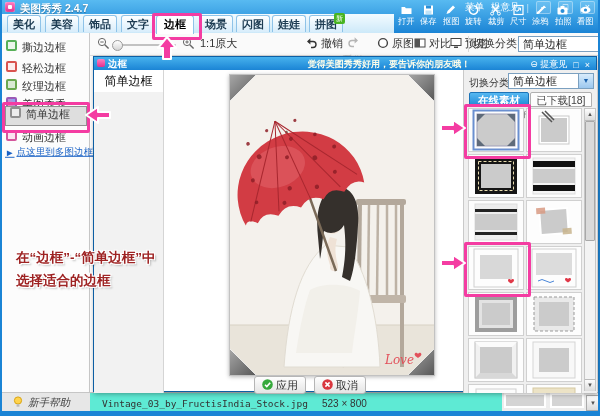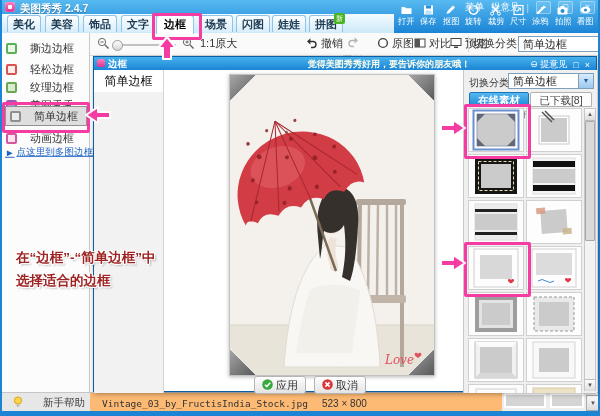--- a/index.html
+++ b/index.html
@@ -30,21 +30,21 @@
   .toolbar2{left:90px;top:33px;width:510px;height:22px;background:#fafafa;border-bottom:1px solid #dcdcdc;}
   .t2{position:absolute;top:3px;display:flex;align-items:center;gap:3px;font-size:11px;color:#333;}
   .t2.dis{color:#b3b3b3;flex-direction:column;}
   .slider-track{position:absolute;left:24px;top:11px;width:62px;height:2px;background:#c2c2c2;border-radius:1px;}
   .slider-handle{position:absolute;left:22px;top:7px;width:9px;height:9px;border-radius:50%;background:linear-gradient(#fff,#d5d5d5);border:1px solid #9a9a9a;}
   .vsep{position:absolute;left:378px;top:3px;width:1px;height:16px;background:#d8d8d8;}
   .combo{display:flex;align-items:center;justify-content:space-between;background:#fff;border:1px solid #7ba0c0;height:16px;box-sizing:border-box;padding-left:4px;font-size:11px;color:#222;}
   .combo .arr{width:14px;height:14px;background:linear-gradient(#d9ecfc,#9cc8ef);border-left:1px solid #7ba0c0;color:#1b62ae;font-size:7px;line-height:14px;text-align:center;}
   
   .sidebar{left:0;top:33px;width:90px;height:359px;background:#fcfcfc;border-right:1px solid #c9c9c9;box-sizing:border-box;}
-  .sitem{position:absolute;left:6px;display:flex;align-items:center;gap:13px;font-size:11px;color:#333;height:16px;}
+  .sitem{position:absolute;left:6px;display:flex;gap:5px;font-size:11px;color:#333;height:16px;}
   .sitem .ic{width:11px;height:11px;border-radius:2px;box-sizing:border-box;}
   .sitem.sel{left:5px;width:76px;padding-left:4px;background:#dedede;border:1px solid #919191;height:18px;}
   .slink{position:absolute;left:5px;display:flex;align-items:center;gap:2px;font-size:10px;color:#1a62c5;text-decoration:underline;transform:scale(.96);transform-origin:left;white-space:nowrap;}
   .import-btn{position:absolute;left:9px;width:70px;height:18px;background:linear-gradient(#fff,#e6e6e6);border:1px solid #b5b5b5;border-radius:3px;display:flex;align-items:center;justify-content:center;gap:4px;font-size:11px;color:#333;}
   
   .dialog{left:93px;top:56px;width:504px;height:336px;border:1px solid #0d5fa4;box-sizing:border-box;background:#fff;z-index:10;box-shadow:1px 2px 5px rgba(0,0,0,.35);}
   .dlg-title{left:0;top:0;width:100%;height:13px;background:linear-gradient(#47b2ed,#1b84d5);}
   .dlg-title .nm{position:absolute;left:14px;top:1px;font-size:9.5px;font-weight:bold;color:#fff;}
   .dlg-ico{position:absolute;left:3px;top:2px;width:8px;height:8px;border-radius:2px;background:linear-gradient(#ff7fc0,#e2308d);}
   .dlg-banner{position:absolute;left:150px;top:1px;width:290px;text-align:center;font-size:9.5px;font-weight:bold;color:#fdfce9;white-space:nowrap;transform:scale(.95);}
@@ -68,22 +68,22 @@
   .scrollbar{position:absolute;left:120px;top:38px;width:12px;height:283px;background:#f3f3f3;border:1px solid #c6c6c6;box-sizing:border-box;}
   .sb-btn{position:absolute;left:0;width:10px;height:11px;background:linear-gradient(#fdfdfd,#dcdcdc);border-bottom:1px solid #bbb;color:#555;font-size:6px;text-align:center;line-height:11px;}
   .sb-thumb{position:absolute;left:0px;top:12px;width:10px;height:120px;background:#dadada;border:1px solid #a8a8a8;box-sizing:border-box;border-radius:1px;}
   
   .pk{z-index:40;}
   .tab-pinkbox{left:152px;top:13px;width:44px;height:21px;border:3px solid #f43ca2;border-radius:2px;}
   .side-pinkbox{left:2px;top:102px;width:82px;height:25px;border:3px solid #f43ca2;border-radius:2px;}
   .note{left:16px;top:246px;font-size:13.5px;font-weight:bold;color:#9e2323;line-height:23px;
     text-shadow:1px 1px 0 #fff,-1px -1px 0 #fff,1px -1px 0 #fff,-1px 1px 0 #fff,2px 2px 2px rgba(0,0,0,.25);}
   
-  .status-help{left:0;top:392px;width:90px;height:20px;background:#e7e7e7;border-top:1px solid #c6c6c6;box-sizing:border-box;display:flex;align-items:center;gap:20px;padding-left:13px;font-size:10.5px;color:#444;}
-  .status-main{left:90px;top:392px;width:412px;height:20px;background:#fdba74;border-top:1px solid #c6c6c6;box-sizing:border-box;}
+  .status-help{left:0;top:392px;width:90px;height:20px;background:#e7e7e7;border-top:1px solid #c6c6c6;box-sizing:border-box;display:flex;align-items:center;gap:5px;padding-left:13px;font-size:10.5px;color:#444;font-style:italic;}
+  .status-main{left:90px;top:392px;width:412px;height:20px;background:#5eead4;border-top:1px solid #c6c6c6;box-sizing:border-box;}
   .fname{position:absolute;left:12px;top:5px;font-family:"DejaVu Sans Mono",monospace;font-size:9.5px;color:#333;}
   .fdims{position:absolute;left:232px;top:5px;font-size:10px;color:#333;}
   .status-sliver{left:502px;top:392px;width:98px;height:20px;background:#ededed;border-top:1px solid #c6c6c6;box-sizing:border-box;overflow:hidden;}
   .frag{position:absolute;top:0px;height:15px;background:#d4d4d4;border:2px solid #fff;box-sizing:border-box;}
   .sliver-down{position:absolute;left:84px;top:2px;width:12px;height:14px;background:linear-gradient(#fdfdfd,#dcdcdc);border:1px solid #aaa;color:#555;font-size:6px;text-align:center;line-height:14px;}
 </style>
 </head>
 <body>
 
 <div class="screen">
@@ -374,21 +374,21 @@
         </span>
     </div>
 
     <div class="abs panel">
       <span class="cat-lbl">切换分类</span>
       <span class="combo">
         <span>简单边框</span>
         <span class="arr">▼</span>
       </span>
       <span class="ptab on" style="left:5px;width:60px">在线素材</span>
-      <span class="ptab off" style="left:66px;width:62px">已下载[8]</span>
+      <span class="ptab off" style="left:66px;width:62px">已下载[18]</span>
       <div class="more-link">
         <span>《获取最新的</span><b>在线素材</b>
       </div>
       <div></div>
         <div class="thumb" style="left: 62px; top: 314px;"><svg width="54" height="42" viewBox="0 0 54 42">
             <rect x="6" y="3" width="42" height="36" fill="#ece3c6" stroke="#d6c9a2"></rect>
             <rect x="12" y="9" width="30" height="24" fill="#cbcbcb"></rect>
           </svg></div>
         <div class="thumb" style="left: 4px; top: 314px;"><svg width="54" height="42" viewBox="0 0 54 42">
             <rect x="7" y="4" width="40" height="34" fill="#fcfcfc" stroke="#cfcfcf"></rect>

